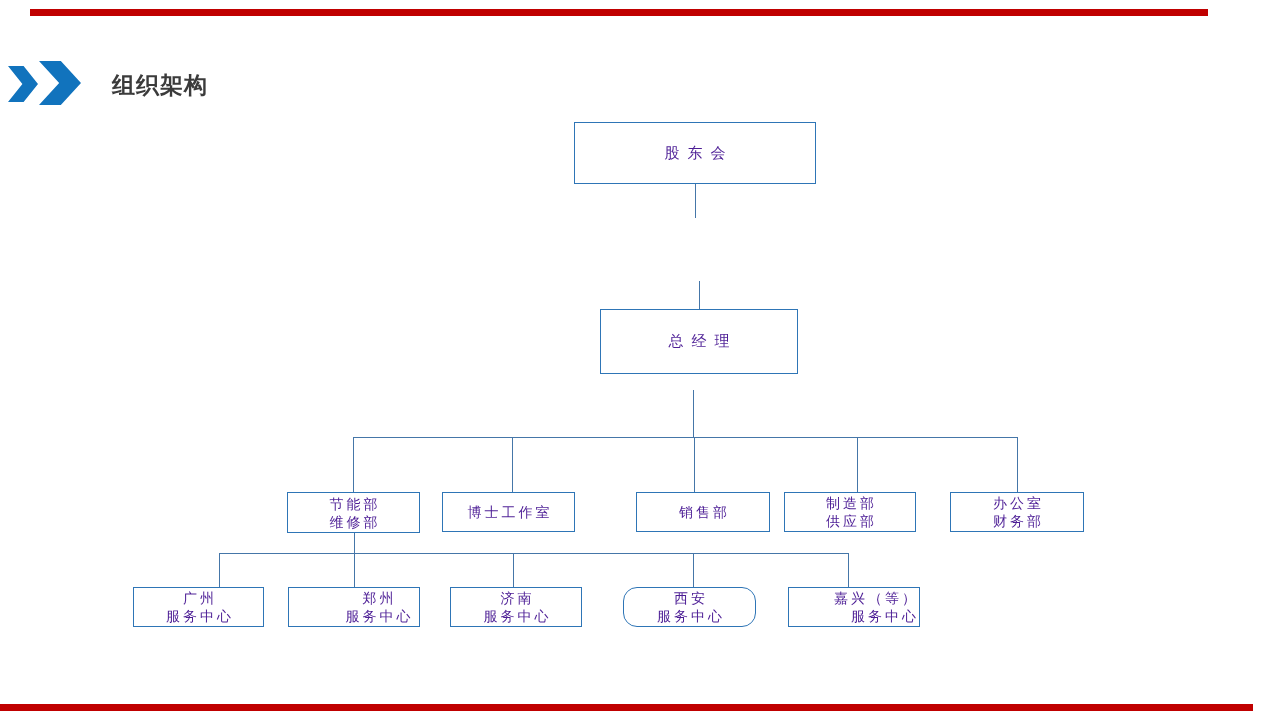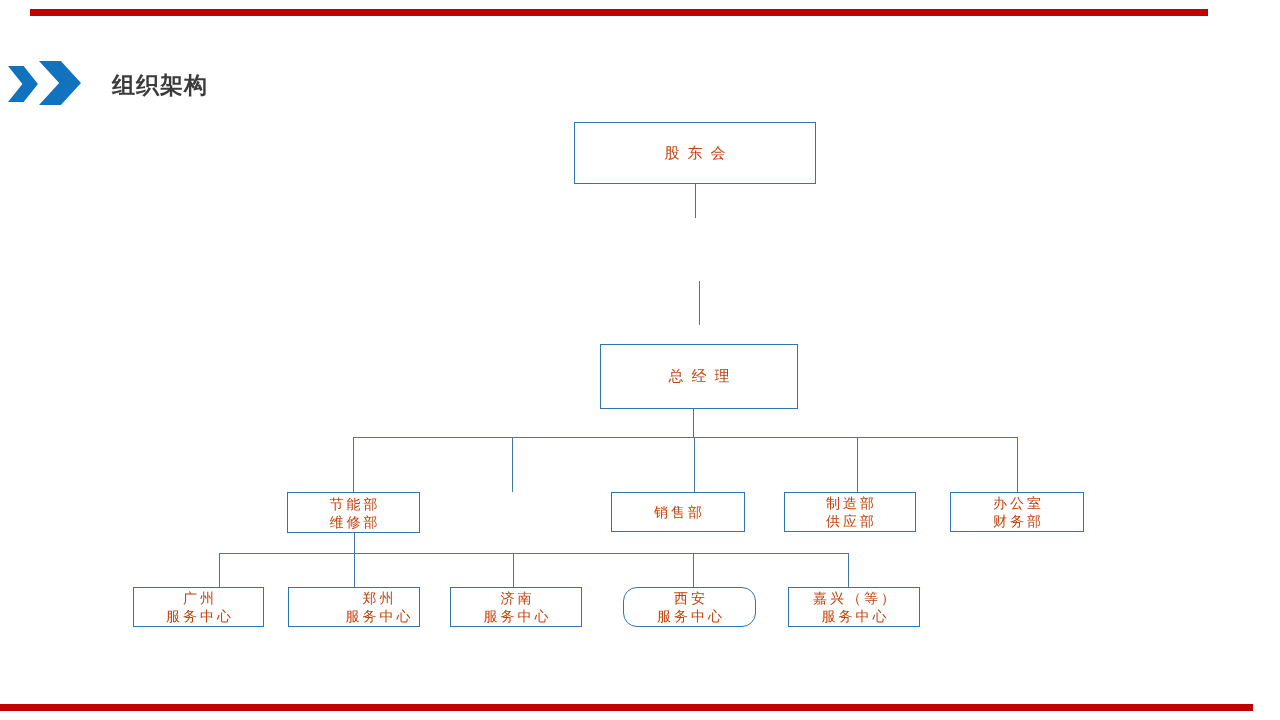--- a/index.html
+++ b/index.html
@@ -20,21 +20,21 @@
         clip-path:polygon(0 0,52% 0,100% 50%,52% 100%,0 100%,48% 50%);}
   .chev-1{left:8px;top:66px;width:30px;height:36px;}
   .chev-2{left:39px;top:61px;width:42px;height:44px;}
   .page-title{position:absolute;left:112px;top:70px;
       font-size:23px;font-weight:700;color:#3B3B3B;letter-spacing:1px;}
 
   
   .chart{position:absolute;inset:0;}
   .node{position:absolute;border:1px solid #2E75B6;background:#ffffff;
         display:flex;flex-direction:column;align-items:center;justify-content:center;
-        color:#c2410c;text-align:center;box-sizing:border-box;}
+        color:#4c1d95;text-align:center;box-sizing:border-box;}
   .node span{display:block;white-space:nowrap;}
   .lv1{font-size:15px;}
   .lv1 span{letter-spacing:8px;text-indent:8px;}
   .lv2,.lv3{font-size:14px;line-height:18px;}
   .lv2 span,.lv3 span{letter-spacing:3px;text-indent:3px;}
   .conn{position:absolute;background:#4576A8;}
 </style>
 </head>
 <body>
 
@@ -59,28 +59,31 @@
       <div class="conn" style="left: 354px; top: 533px; width: 1px; height: 20px; background: rgb(69, 118, 168);"></div>
       <div class="conn" style="left: 219px; top: 553px; width: 630px; height: 1px; background: rgb(69, 118, 168);"></div>
       <div class="conn" style="left: 219px; top: 553px; width: 1px; height: 34px; background: rgb(69, 118, 168);"></div>
       <div class="conn" style="left: 354px; top: 553px; width: 1px; height: 34px; background: rgb(69, 118, 168);"></div>
       <div class="conn" style="left: 513px; top: 553px; width: 1px; height: 34px; background: rgb(69, 118, 168);"></div>
       <div class="conn" style="left: 693px; top: 553px; width: 1px; height: 34px; background: rgb(69, 118, 168);"></div>
       <div class="conn" style="left: 848px; top: 553px; width: 1px; height: 34px; background: rgb(69, 118, 168);"></div>
       <div class="node lv1" style="left: 574px; top: 122px; width: 242px; height: 62px; border-color: rgb(46, 117, 182);">
         <span>股东会</span>
       </div>
-      <div class="node lv1" style="left: 600px; top: 344px; width: 198px; height: 65px; border-color: rgb(46, 117, 182);">
+      <div class="node lv1" style="left: 600px; top: 309px; width: 198px; height: 65px; border-color: rgb(46, 117, 182);">
         <span>总经理</span>
       </div>
       <div class="node lv2" style="left: 287px; top: 492px; width: 133px; height: 41px; border-color: rgb(46, 117, 182); text-align: center;">
         <span>节能部</span>
         <span>维修部</span>
       </div>
-      <div class="node lv2" style="left: 611px; top: 492px; width: 134px; height: 40px; border-color: rgb(46, 117, 182);">
+      <div class="node lv2" style="left: 442px; top: 492px; width: 133px; height: 40px; border-color: rgb(46, 117, 182);">
+        <span>博士工作室</span>
+      </div>
+      <div class="node lv2" style="left: 636px; top: 492px; width: 134px; height: 40px; border-color: rgb(46, 117, 182);">
         <span>销售部</span>
       </div>
       <div class="node lv2" style="left: 784px; top: 492px; width: 132px; height: 40px; border-color: rgb(46, 117, 182);">
         <span>制造部</span>
         <span>供应部</span>
       </div>
       <div class="node lv2" style="left: 950px; top: 492px; width: 134px; height: 40px; border-color: rgb(46, 117, 182);">
         <span>办公室</span>
         <span>财务部</span>
       </div>
@@ -93,18 +96,18 @@
         <span>服务中心</span>
       </div>
       <div class="node lv3" style="left: 450px; top: 587px; width: 132px; height: 40px; border-color: rgb(46, 117, 182);">
         <span>济南</span>
         <span>服务中心</span>
       </div>
       <div class="node lv3" style="left: 623px; top: 587px; width: 133px; height: 40px; border-color: rgb(46, 117, 182); border-radius: 14px;">
         <span>西安</span>
         <span>服务中心</span>
       </div>
-      <div class="node lv3" style="left: 788px; top: 587px; width: 132px; height: 40px; border-color: rgb(46, 117, 182);">
+      <div class="node lv3" style="left: 788px; top: 587px; width: 132px; height: 40px; border-color: rgb(46, 117, 182); align-items: flex-end;">
         <span>嘉兴（等）</span>
         <span>服务中心</span>
       </div>
     </div>
 </div>
 
 </body></html>

